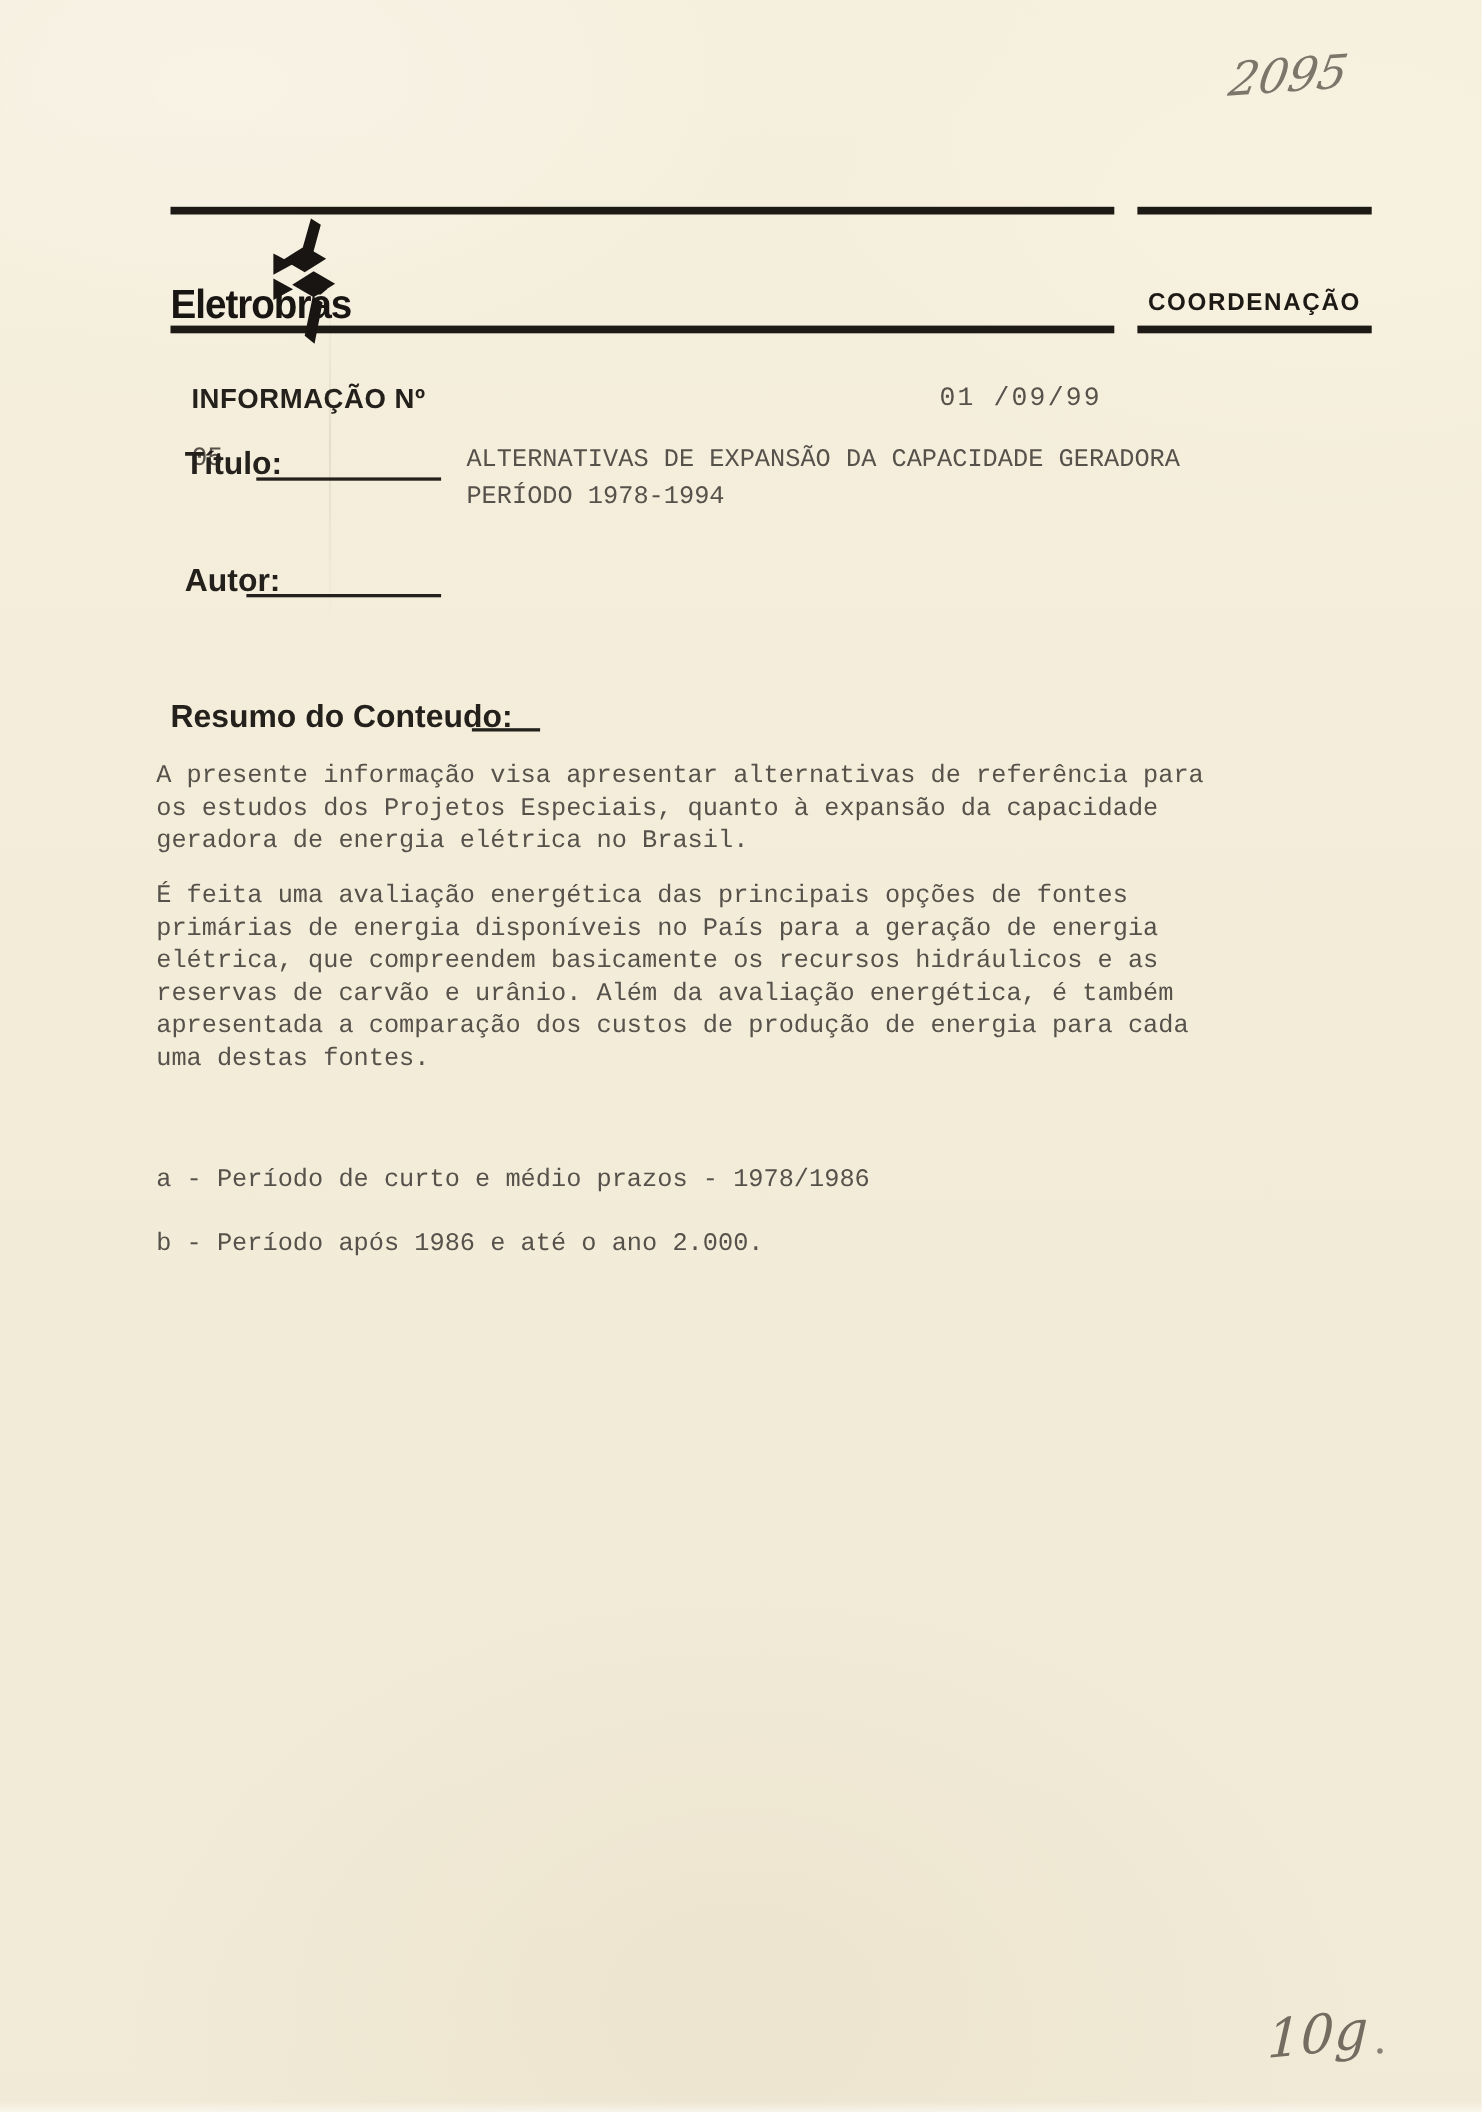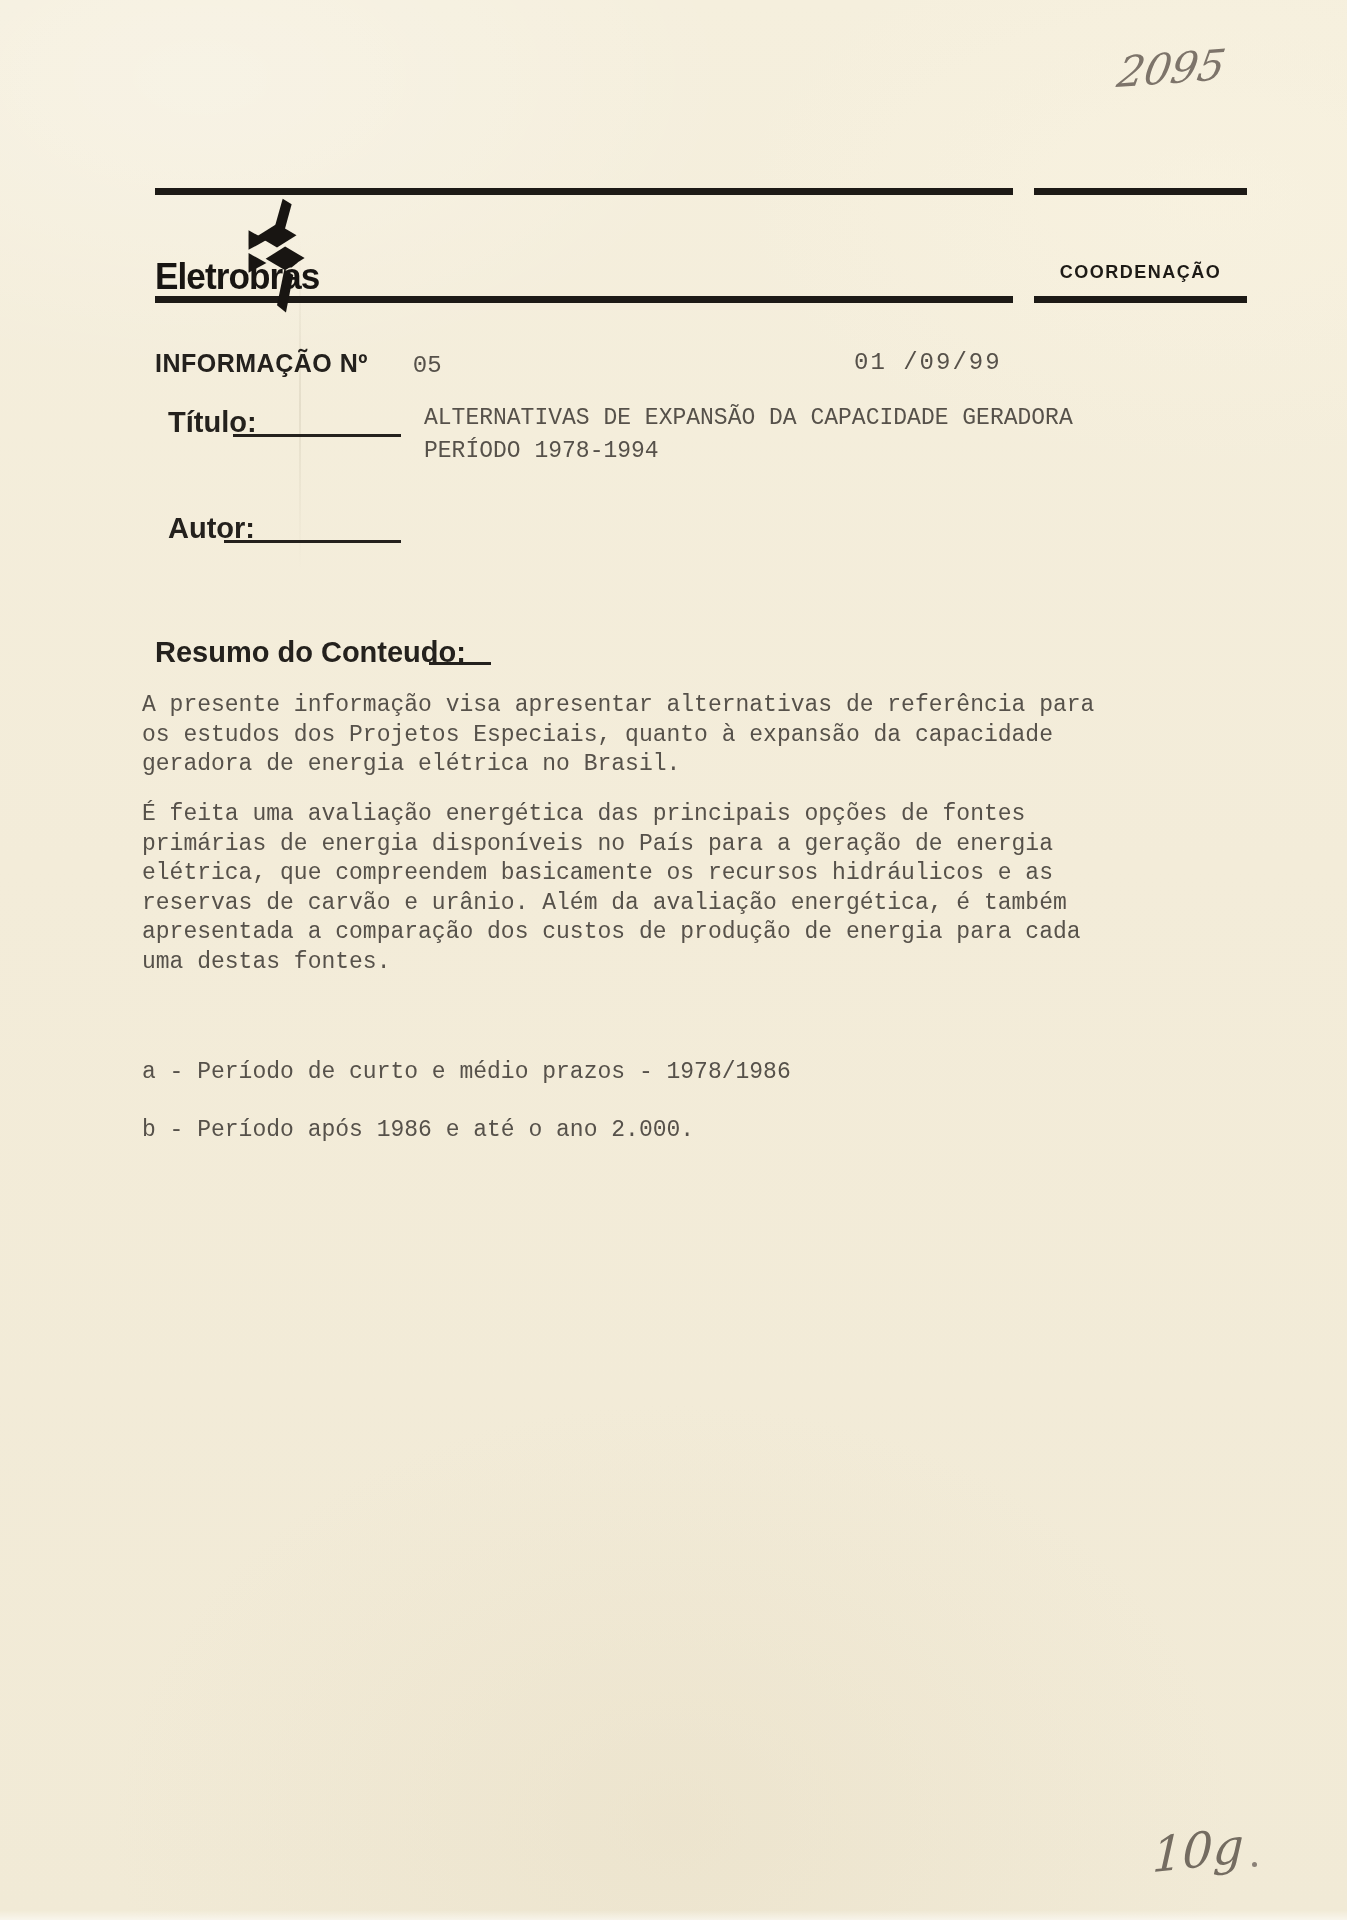--- a/index.html
+++ b/index.html
@@ -34,27 +34,27 @@
   .logo { position:absolute; left:236px; top:197px; width:82px; height:122px; }
 
   .brand {
     position:absolute; left:155px; top:256px;
     font-size:37px; font-weight:bold; color:#181512;
     letter-spacing:-1px; transform:scaleX(.95); transform-origin:left;
   }
 
   .dept {
     position:absolute; left:1034px; top:262px; width:213px;
-    font-size:18px; font-weight:bold; color:#1d1a16;
+    font-size:22px; font-weight:bold; color:#1d1a16;
     letter-spacing:1.5px; text-align:center;
   }
 
   .mono { font-family:"Liberation Mono","DejaVu Sans Mono",monospace; color:#56514a; }
 
-  .info-row { position:absolute; left:155px; top:349px; display:flex; align-items:baseline; gap:26px; }
+  .info-row { position:absolute; left:155px; top:349px; display:flex; align-items:baseline; gap:26px;flex-direction:column; }
   .info-label { font-size:25px; font-weight:bold; color:#24211d; letter-spacing:.5px; }
   .info-number { font-size:24px;margin-left:19px; }
 
   .date { position:absolute; left:854px; top:349px; font-size:24px; letter-spacing:2px; }
 
   .field-label { position:absolute; font-size:29px; font-weight:bold; color:#24211d; }
   .lbl-titulo { left:168px; top:406px; }
   .lbl-autor  { left:168px; top:512px; }
   .lbl-resumo { left:155px; top:636px; }
 

